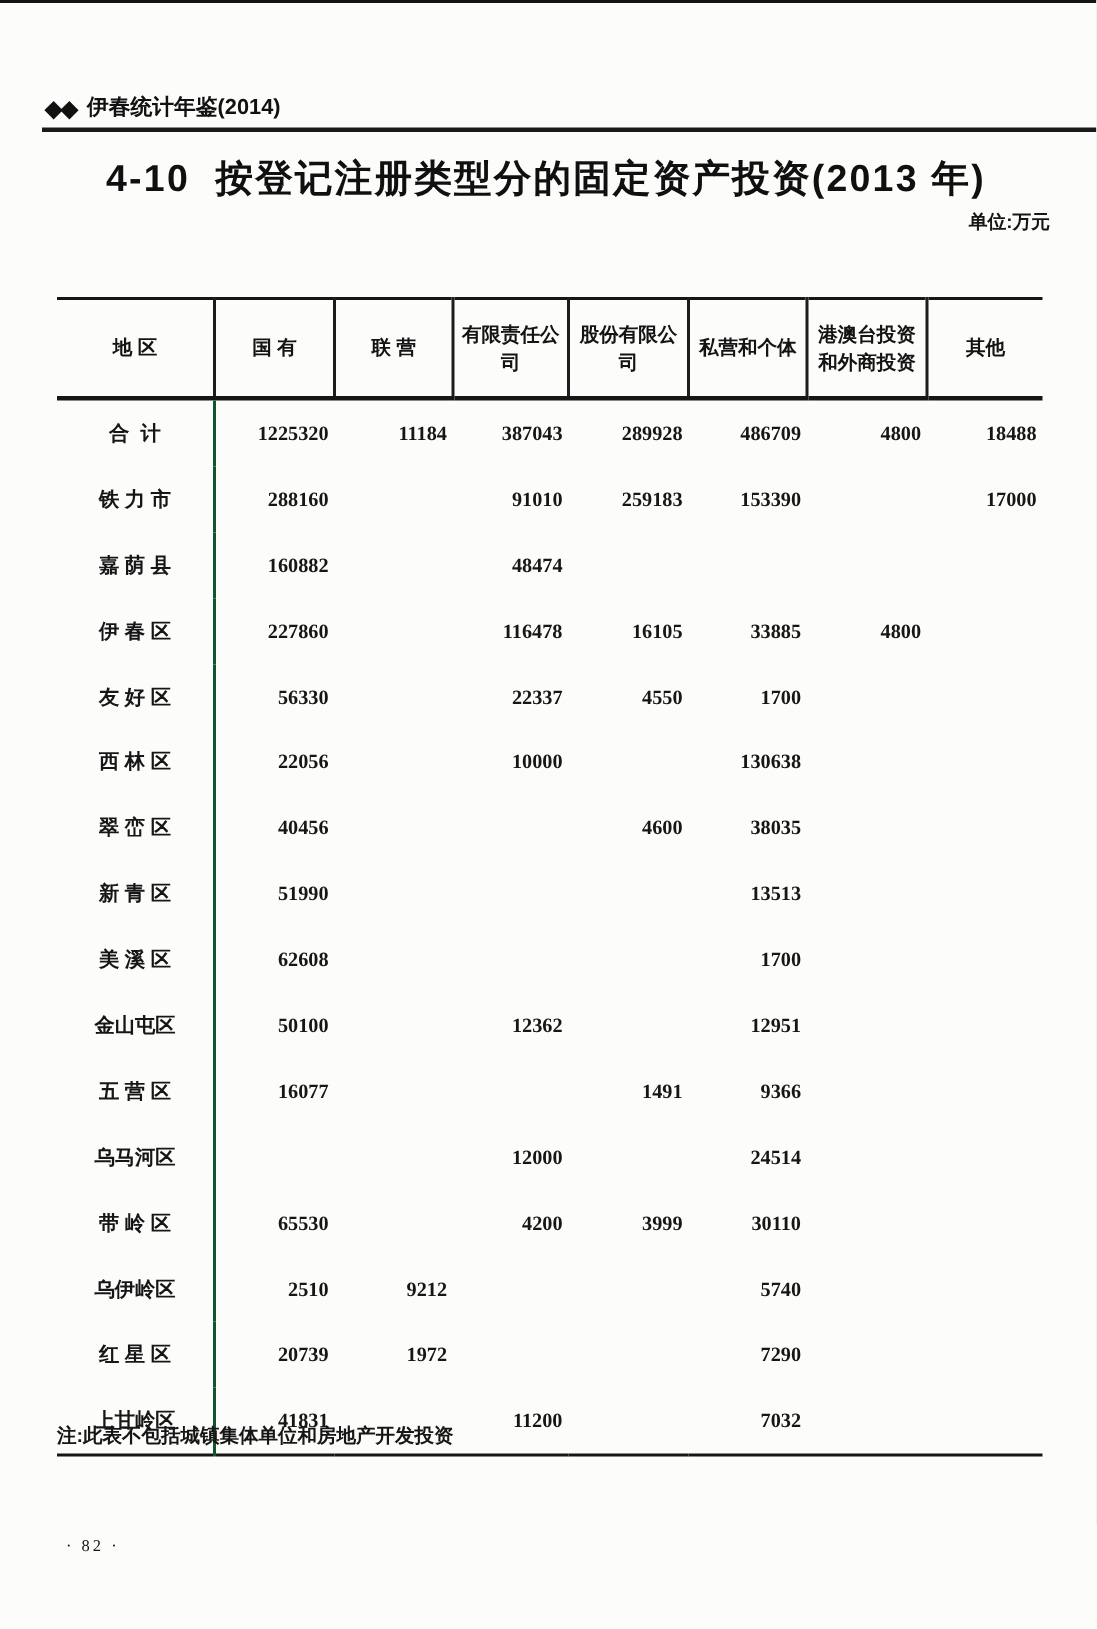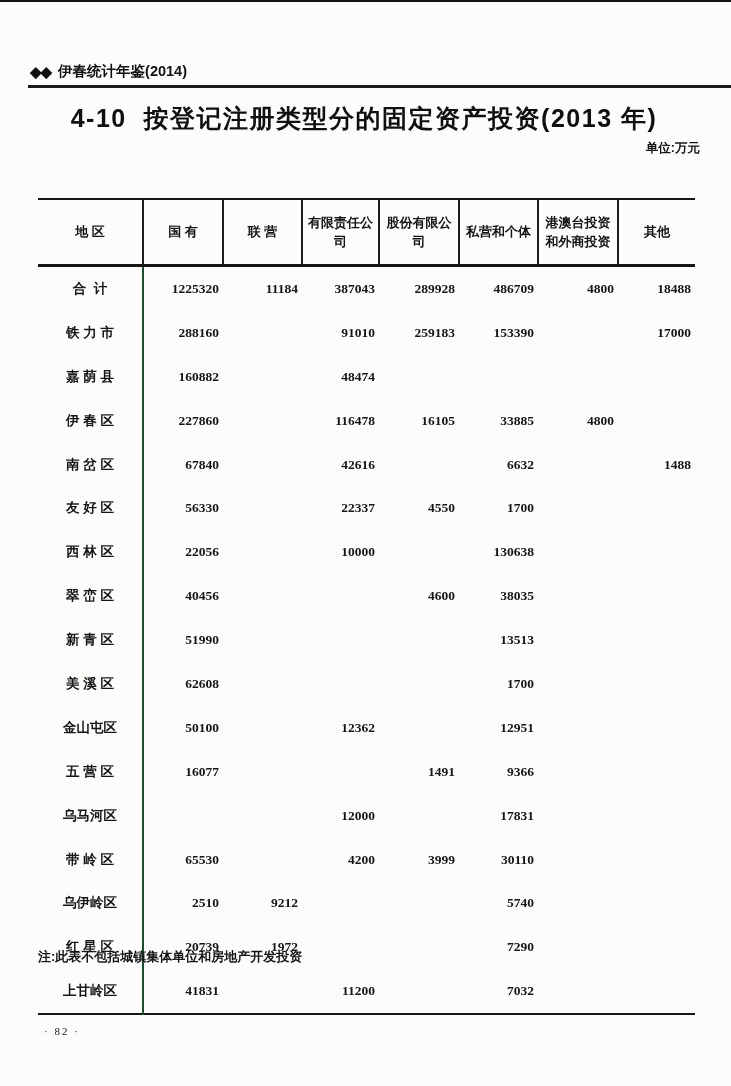--- a/index.html
+++ b/index.html
@@ -157,30 +157,20 @@
           <td class="region">伊 春 区</td>
           <td class="num">227860</td>
           <td class="num"></td>
           <td class="num">116478</td>
           <td class="num">16105</td>
           <td class="num">33885</td>
           <td class="num">4800</td>
           <td class="num"></td>
         </tr>
         <tr>
-          <td class="region">南 岔 区</td>
-          <td class="num">67840</td>
-          <td class="num"></td>
-          <td class="num">42616</td>
-          <td class="num"></td>
-          <td class="num">6632</td>
-          <td class="num"></td>
-          <td class="num">1488</td>
-        </tr>
-        <tr>
           <td class="region">友 好 区</td>
           <td class="num">56330</td>
           <td class="num"></td>
           <td class="num">22337</td>
           <td class="num">4550</td>
           <td class="num">1700</td>
           <td class="num"></td>
           <td class="num"></td>
         </tr>
         <tr>
@@ -242,21 +232,21 @@
           <td class="num">9366</td>
           <td class="num"></td>
           <td class="num"></td>
         </tr>
         <tr>
           <td class="region">乌马河区</td>
           <td class="num"></td>
           <td class="num"></td>
           <td class="num">12000</td>
           <td class="num"></td>
-          <td class="num">17831</td>
+          <td class="num">24514</td>
           <td class="num"></td>
           <td class="num"></td>
         </tr>
         <tr>
           <td class="region">带 岭 区</td>
           <td class="num">65530</td>
           <td class="num"></td>
           <td class="num">4200</td>
           <td class="num">3999</td>
           <td class="num">30110</td>

